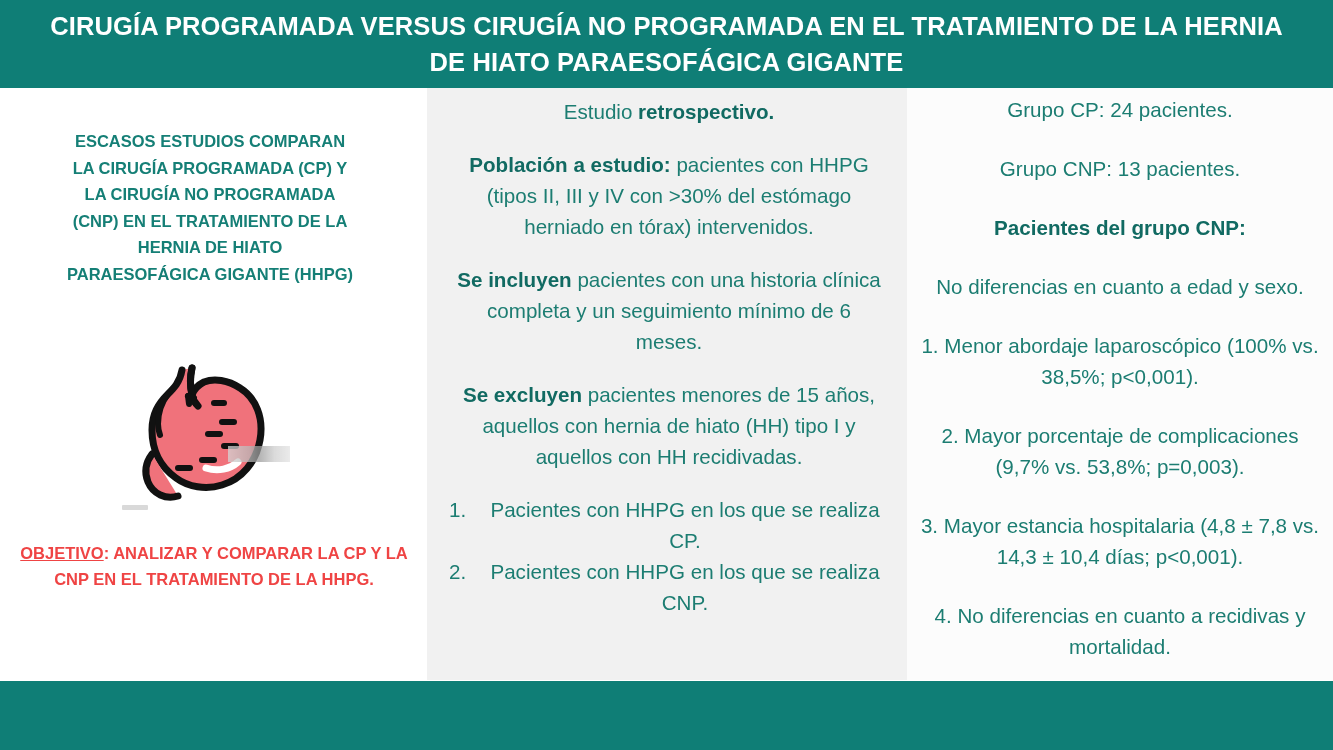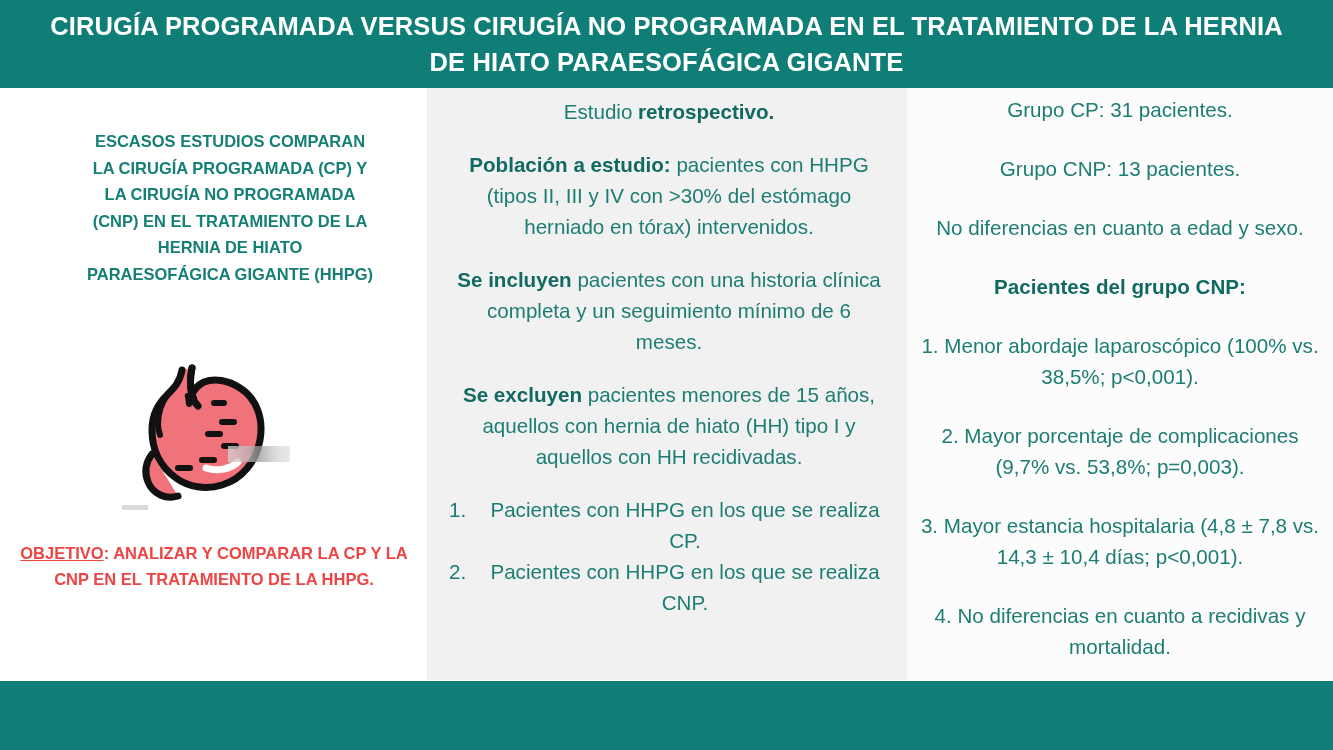--- a/index.html
+++ b/index.html
@@ -70,21 +70,21 @@
     position: absolute;
     left: 907px; top: 0;
     width: 426px;
     height: 592px;
     background: #FCFCFC;
   }
 
   
   .left-heading {
     position: absolute;
-    left: 84px; top: 40px;
+    left: 64px; top: 40px;
     width: 292px;
     text-align: center;
     color: #157F76;
     font-weight: bold;
     font-size: 16.5px;
     line-height: 26.6px;
   }
   .stomach-wrap {
     position: absolute;
     left: 110px; top: 268px;
@@ -247,24 +247,24 @@
         </li>
         <li>
           <span class="num">2.</span>
           <span class="txt">Pacientes con HHPG en los que se realiza CNP.</span>
         </li>
       </ul>
     </div>
 
     <div class="col-right"></div>
     <div class="right-inner">
-      <p>Grupo CP: 31 pacientes.</p>
+      <p>Grupo CP: 24 pacientes.</p>
       <p>Grupo CNP: 13 pacientes.</p>
+      <p><b>Pacientes del grupo CNP:</b></p>
       <p>No diferencias en cuanto a edad y sexo.</p>
-      <p><b>Pacientes del grupo CNP:</b></p>
       <ul class="findings">
         <li>1. Menor abordaje laparoscópico (100% vs. 38,5%; p&lt;0,001).</li>
         <li>2. Mayor porcentaje de complicaciones (9,7% vs. 53,8%; p=0,003).</li>
         <li>3. Mayor estancia hospitalaria (4,8 ± 7,8 vs. 14,3 ± 10,4 días; p&lt;0,001).</li>
         <li>4. No diferencias en cuanto a recidivas y mortalidad.</li>
       </ul>
     </div>
 
   </div>
 

